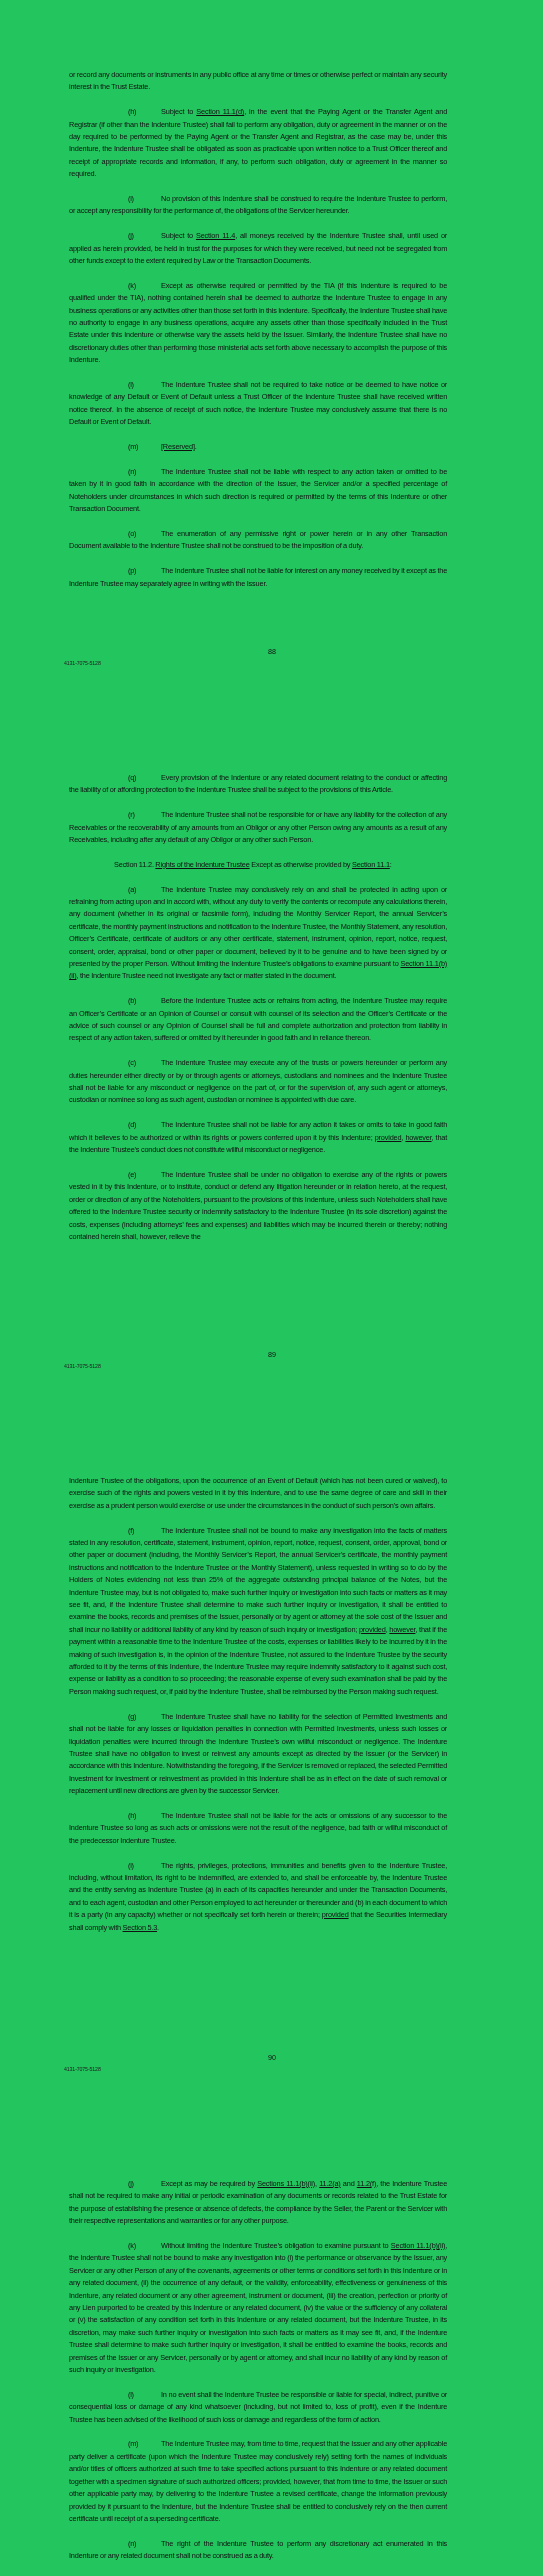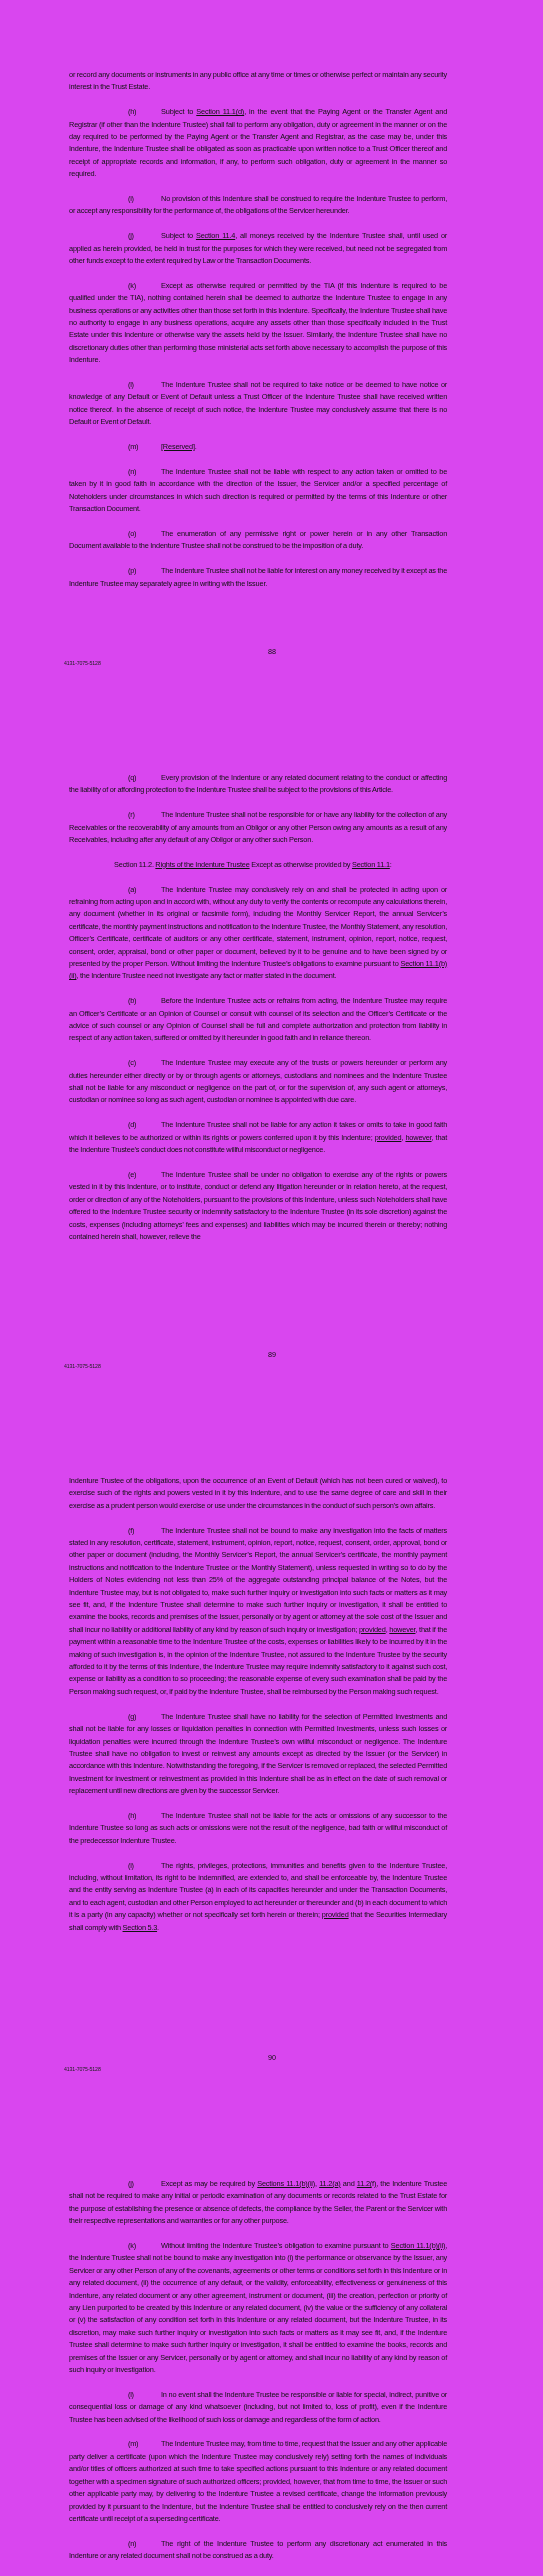--- a/index.html
+++ b/index.html
@@ -1,21 +1,21 @@
 <!DOCTYPE html>
 <html style="font-size:8.2px"><head>
 <meta charset="utf-8">
 <style>
   html, body { margin: 0; padding: 0; background: #ffffff; }
   body { width: 544px; font-family: "Liberation Sans", sans-serif; color: #111111; }
   .page {
     position: relative;
     width: 544px;
     height: 703px;
-    background: #d946ef;
+    background: #22c55e;
     overflow: hidden;
   }
   .body {
     position: absolute;
     left: 69px;
     width: 411px;
     top: 69px;
     font-size: 8px;
     line-height: 12.4px;
     letter-spacing: -0.2px;

